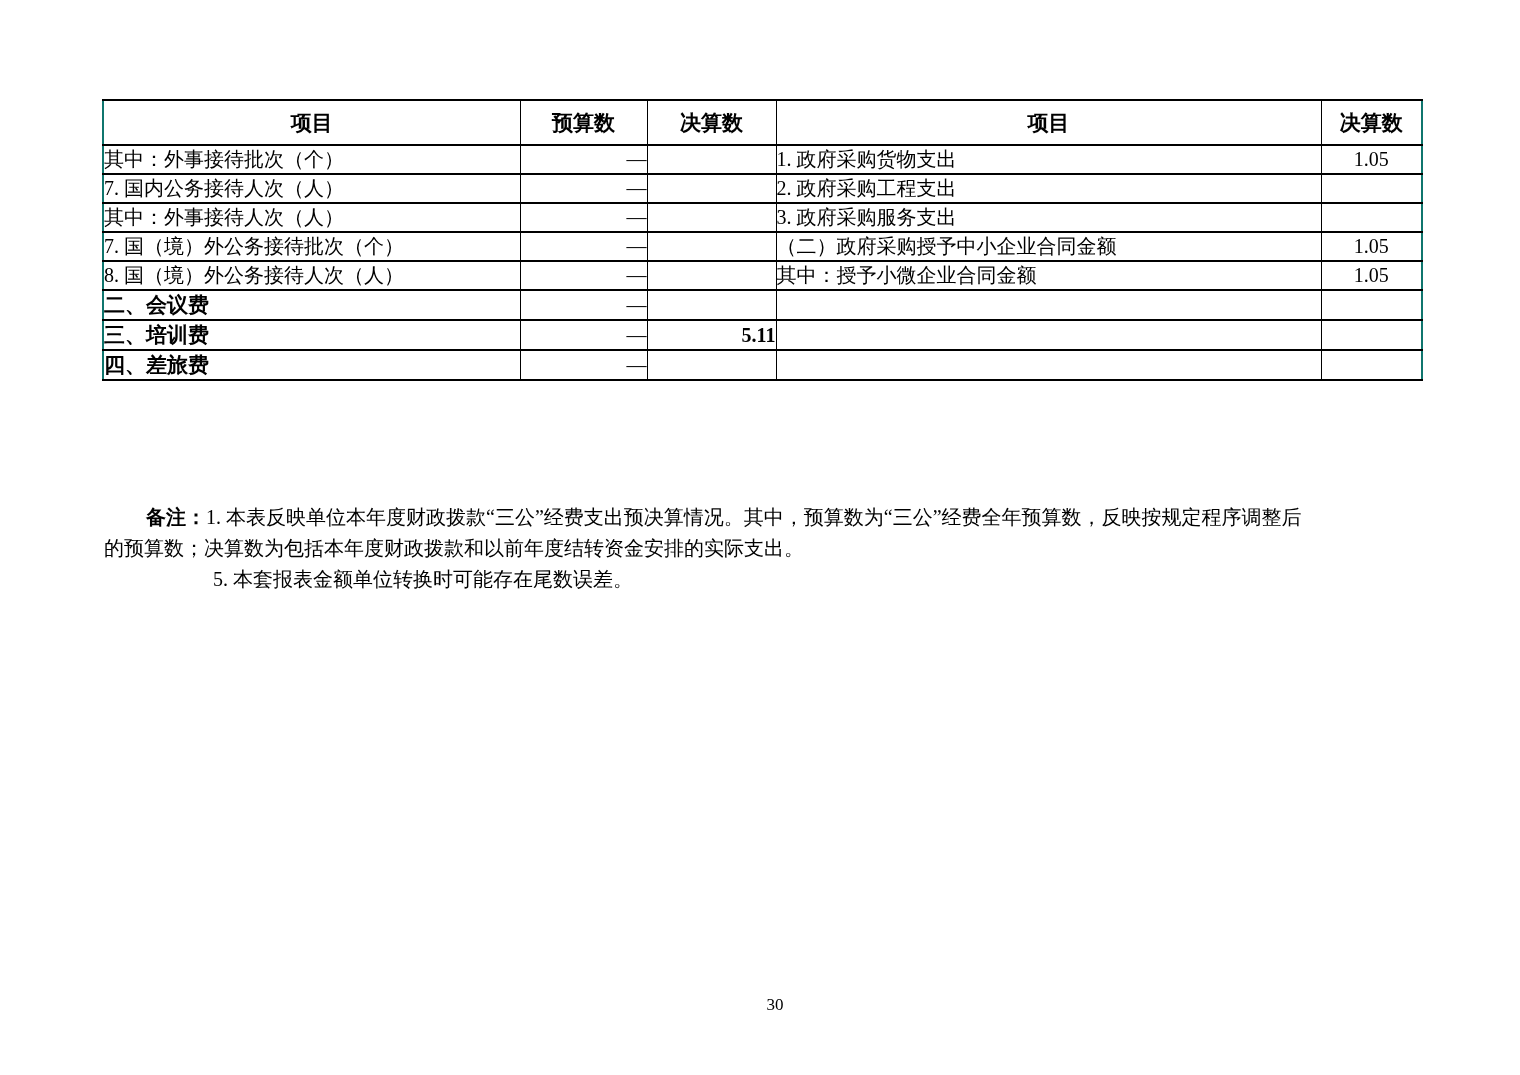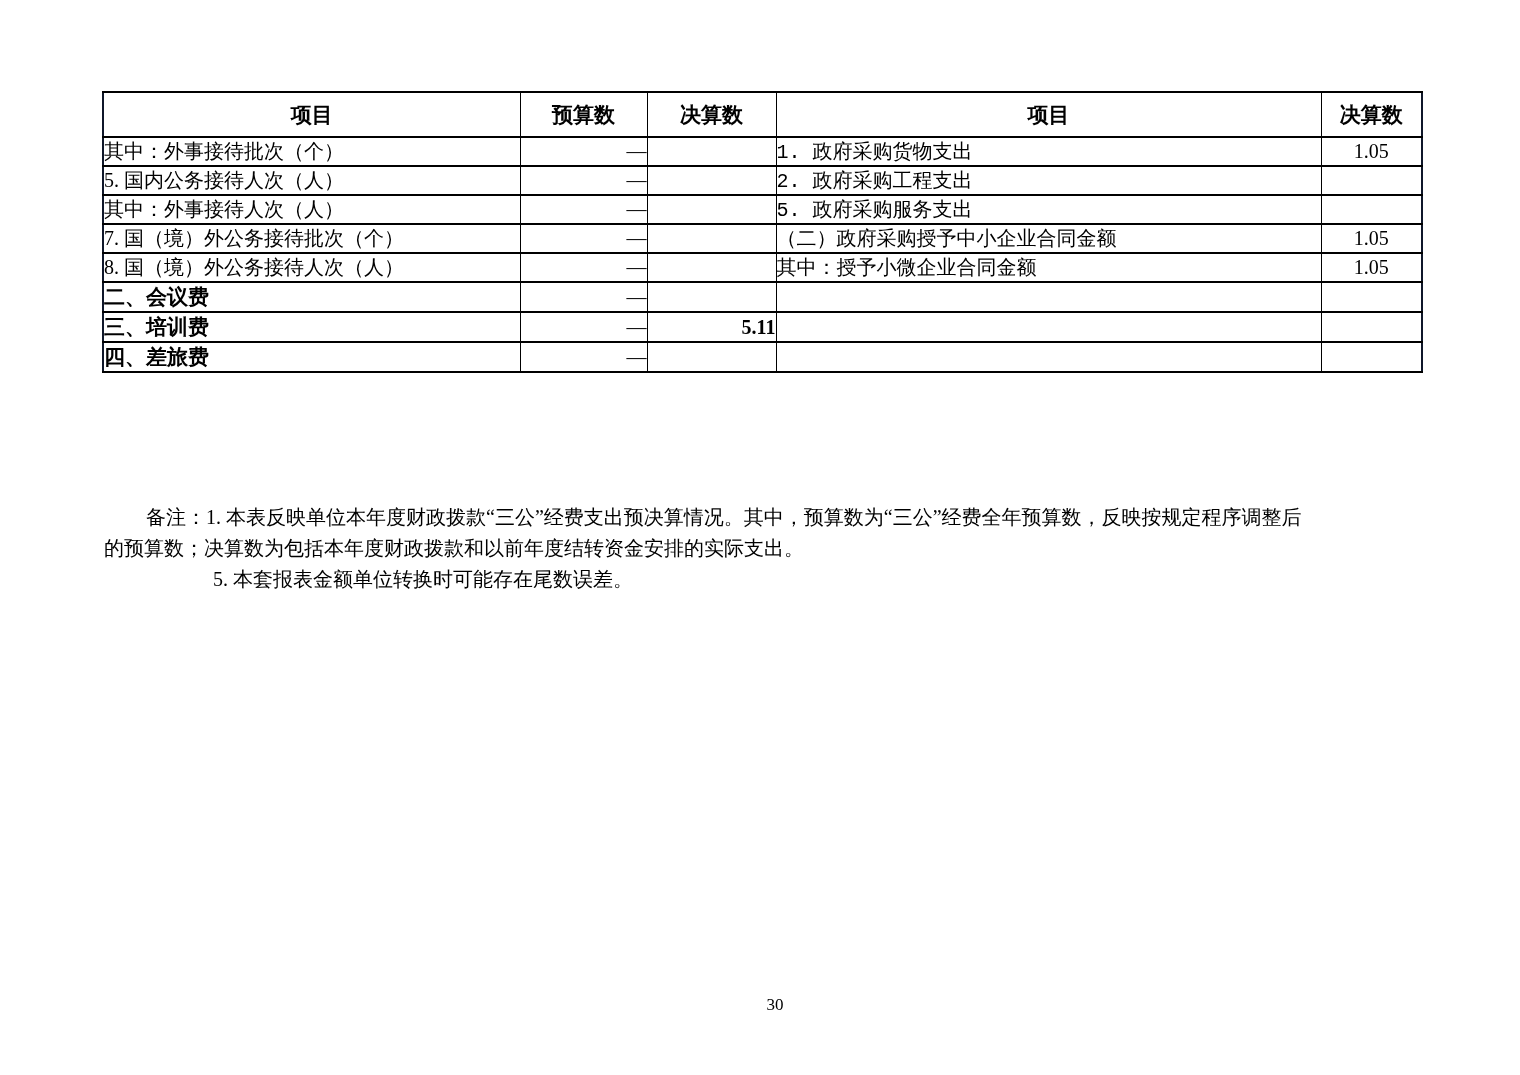--- a/index.html
+++ b/index.html
@@ -11,25 +11,25 @@
     font-family: "Liberation Serif", "DejaVu Serif", serif;
   }
   .page {
     position: relative;
     width: 1520px; height: 1075px;
     background: #ffffff;
     overflow: hidden;
   }
   table.fin {
     position: absolute;
-    left: 102px; top: 91px;
+    left: 102px; top: 99px;
     width: 1319px;
     border-collapse: collapse;
     table-layout: fixed;
-    border: 2px solid #0f172a;
+    border: 2px solid #0f766e;
   }
   table.fin th, table.fin td {
     border: 1px solid #000;
     border-top-width: 2px;
     border-bottom-width: 2px;
     padding: 0;
     overflow: hidden;
     white-space: nowrap;
     vertical-align: middle;
   }
@@ -40,39 +40,39 @@
     text-align: center;
   }
   table.fin tbody td {
     height: 26px;
     font-size: 20px;
   }
   td.c-item-left, td.c-item-right { text-align: left; }
   .ind-qizhong  { padding-left: 56px; }
   .ind-num      { padding-left: 22px; }
   .ind-section  { padding-left: 8px; margin-top: 16px;  }
-  .ind-rnum     { padding-left: 28px; font-family: Liberation Mono, monospace; }
+  .ind-rnum     { padding-left: 28px; }
   .ind-rparen   { padding-left: 10px; }
   .ind-rqizhong { padding-left: 72px; margin-left: 48px; }
   td.c-budget      { text-align: right; padding-right: 13px; }
   td.c-final-left  { text-align: right; padding-right: 13px; }
   td.c-final-right { text-align: center; padding-right: 8px; }
   .bold { font-weight: bold; }
   td.c-item-left.bold { font-size: 21px; }
   .notes {
     position: absolute;
     left: 104px; top: 502px;
     width: 1315px;
     font-size: 20px;
     line-height: 31px;
   }
   .note-line { white-space: nowrap; }
   .nl1 { padding-left: 42px; }
   .nl3 { padding-left: 109px; }
-  .note-label { font-weight: normal; }
+  .note-label { font-weight: bold; }
   .page-number {
     position: absolute;
     left: 0; top: 995px;
     width: 1520px;
     text-align: center;
     font-size: 17px;
     margin-left: 15px;
   }
 </style>
 </head>
@@ -99,31 +99,31 @@
     </thead>
     <tbody id="table-body">
         <tr>
           <td class="c-item-left ind-qizhong">其中：外事接待批次（个）</td>
           <td class="c-budget">—</td>
           <td class="c-final-left"></td>
           <td class="c-item-right ind-rnum">1. 政府采购货物支出</td>
           <td class="c-final-right">1.05</td>
         </tr>
         <tr>
-          <td class="c-item-left ind-num">5. 国内公务接待人次（人）</td>
+          <td class="c-item-left ind-num">7. 国内公务接待人次（人）</td>
           <td class="c-budget">—</td>
           <td class="c-final-left"></td>
           <td class="c-item-right ind-rnum">2. 政府采购工程支出</td>
           <td class="c-final-right"></td>
         </tr>
         <tr>
           <td class="c-item-left ind-qizhong">其中：外事接待人次（人）</td>
           <td class="c-budget">—</td>
           <td class="c-final-left"></td>
-          <td class="c-item-right ind-rnum">5. 政府采购服务支出</td>
+          <td class="c-item-right ind-rnum">3. 政府采购服务支出</td>
           <td class="c-final-right"></td>
         </tr>
         <tr>
           <td class="c-item-left ind-num">7. 国（境）外公务接待批次（个）</td>
           <td class="c-budget">—</td>
           <td class="c-final-left"></td>
           <td class="c-item-right ind-rparen">（二）政府采购授予中小企业合同金额</td>
           <td class="c-final-right">1.05</td>
         </tr>
         <tr>

